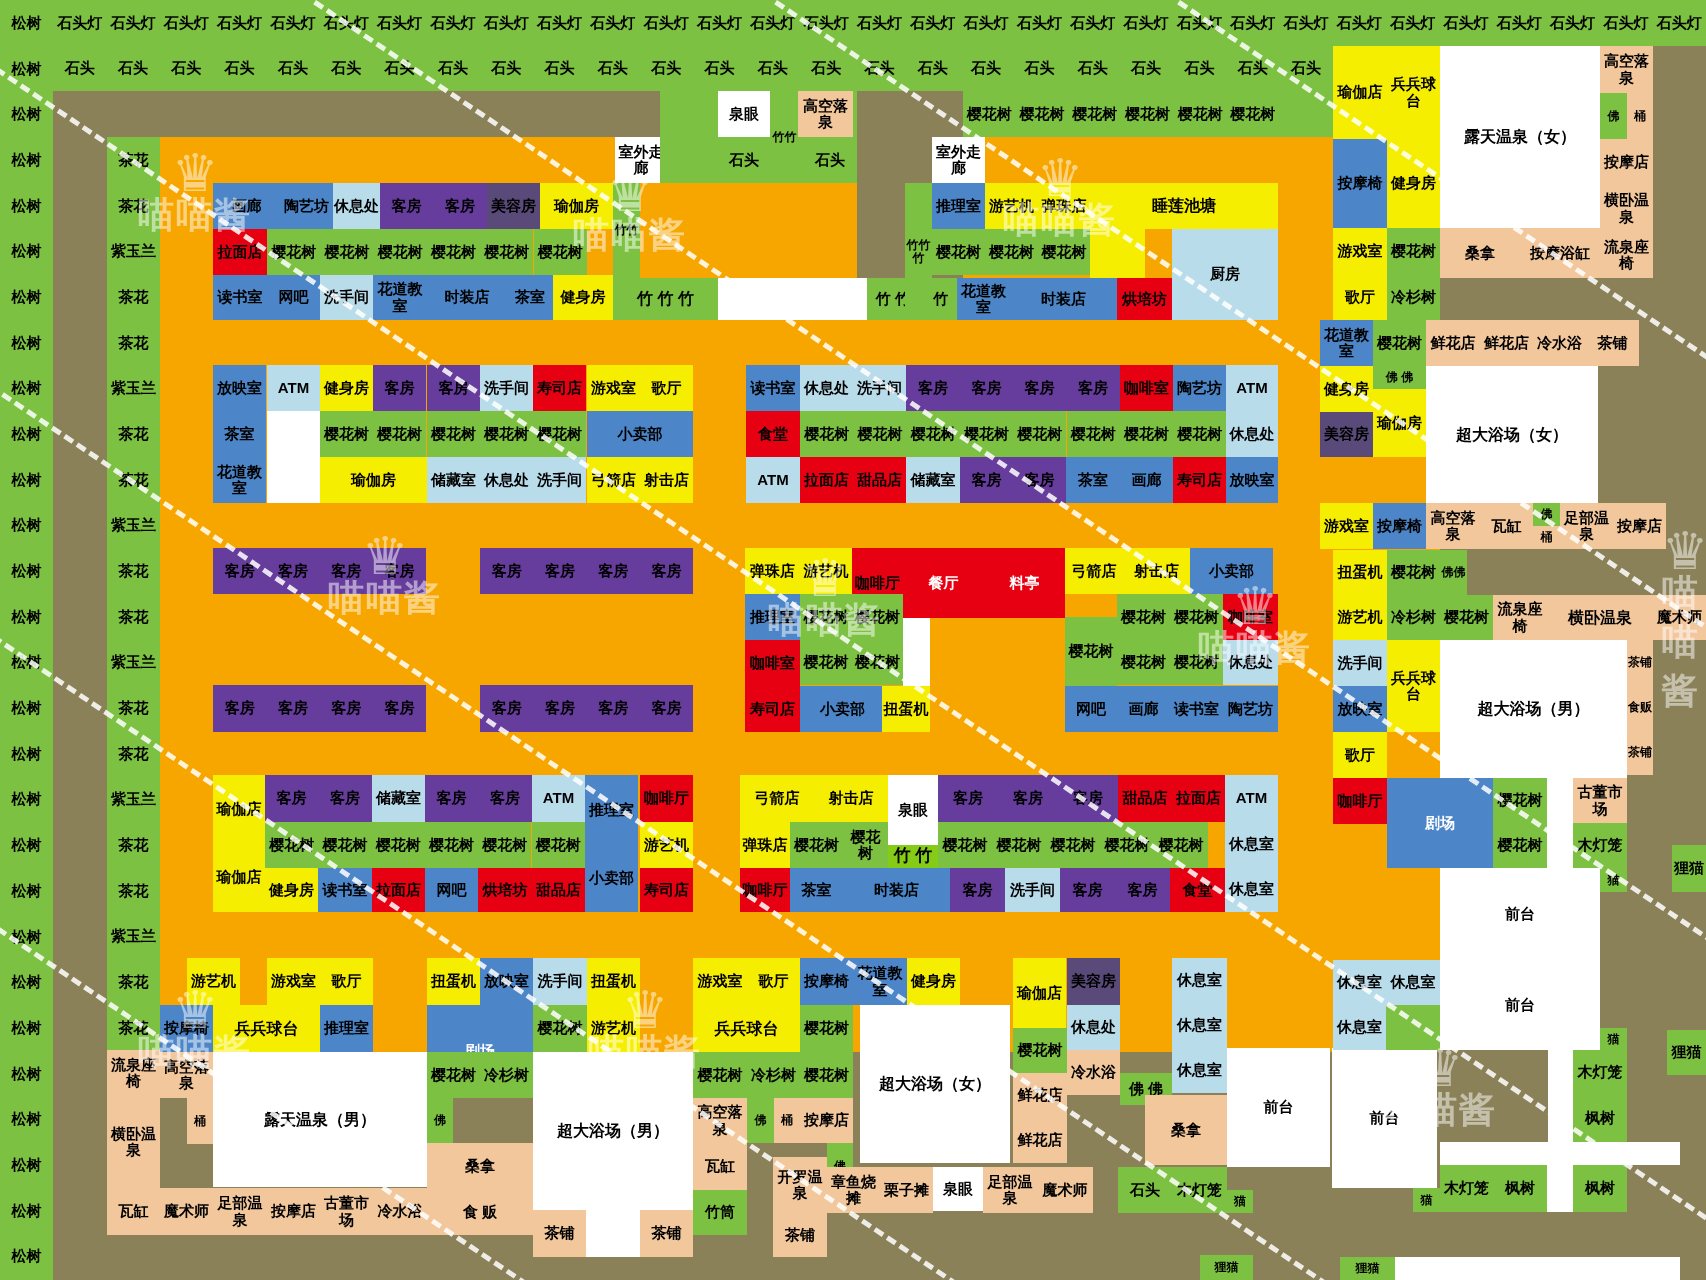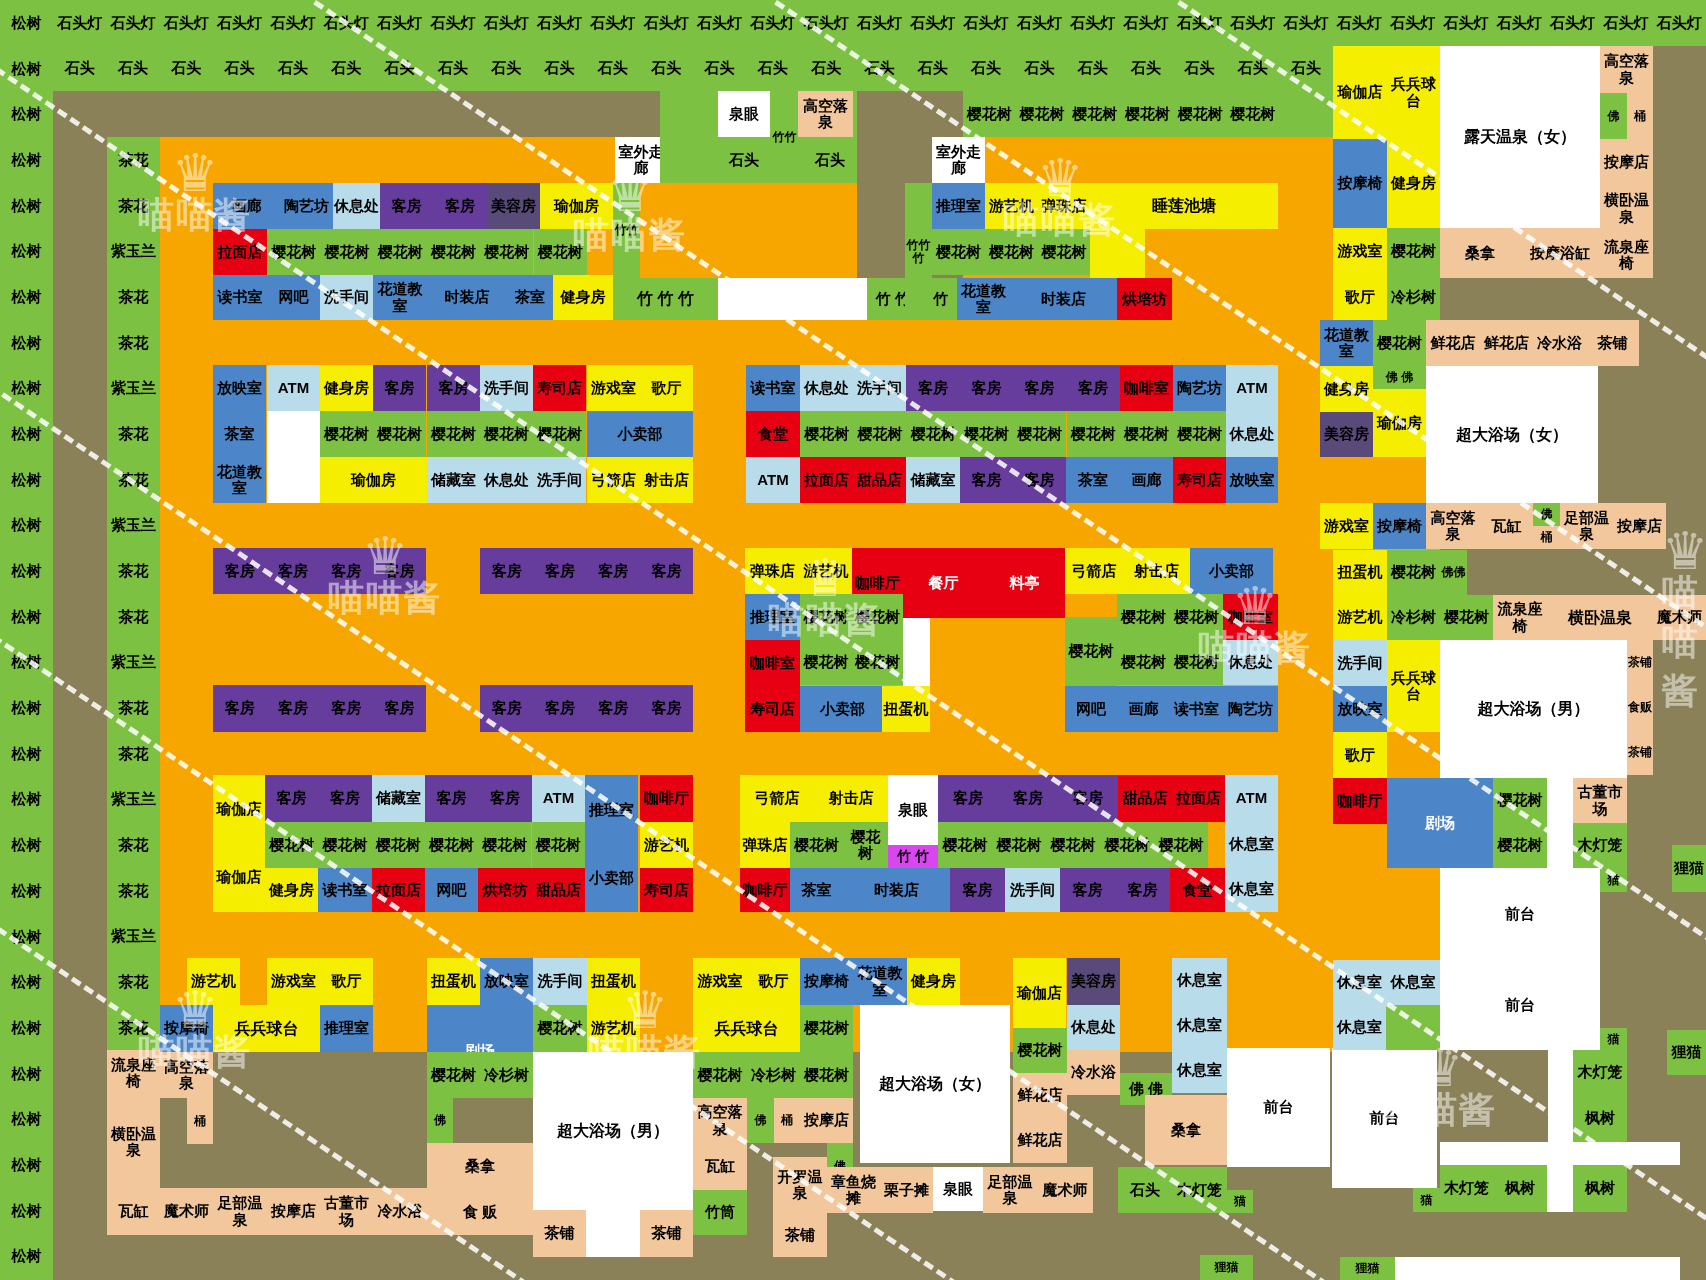--- a/index.html
+++ b/index.html
@@ -206,20 +206,21 @@
     <div class="tile" title="游艺机" style="left: 985px; top: 183px; width: 53px; height: 46px; background: rgb(246, 238, 0); font-size: 15px;">游艺机</div>
     <div class="tile" title="弹珠店" style="left: 1038px; top: 183px; width: 52px; height: 46px; background: rgb(246, 238, 0); font-size: 15px;">弹珠店</div>
     <div class="tile" title="保龄球场" style="left: 1090px; top: 183px; width: 188px; height: 46px; background: rgb(246, 238, 0); font-size: 16px;">睡莲池塘</div>
     <div class="tile" style="left: 1090px; top: 229px; width: 55px; height: 91px; background: rgb(246, 238, 0); font-size: 15px;"></div>
     <div class="tile" title="樱花树" style="left: 932px; top: 229px; width: 53px; height: 46px; background: rgb(124, 193, 65); font-size: 15px;">樱花树</div>
     <div class="tile" title="樱花树" style="left: 985px; top: 229px; width: 53px; height: 46px; background: rgb(124, 193, 65); font-size: 15px;">樱花树</div>
     <div class="tile" title="樱花树" style="left: 1038px; top: 229px; width: 52px; height: 46px; background: rgb(124, 193, 65); font-size: 15px;">樱花树</div>
     <div class="tile" title="花道教室" style="left: 957px; top: 278px; width: 53px; height: 42px; background: rgb(76, 134, 200); font-size: 15px;">花道教室</div>
     <div class="tile" title="时装店" style="left: 1010px; top: 278px; width: 107px; height: 42px; background: rgb(76, 134, 200); font-size: 15px;">时装店</div>
     <div class="tile" title="烘培坊" style="left: 1117px; top: 278px; width: 55px; height: 42px; background: rgb(230, 0, 18); font-size: 15px;">烘培坊</div>
+    <div class="tile" title="厨房" style="left: 1172px; top: 229px; width: 106px; height: 91px; background: rgb(185, 220, 234); font-size: 15px;">厨房</div>
     <div class="tile" title="瑜伽店" style="left: 1333px; top: 46px; width: 54px; height: 93px; background: rgb(246, 238, 0); font-size: 15px;">瑜伽店</div>
     <div class="tile" title="兵兵球台" style="left: 1387px; top: 46px; width: 53px; height: 93px; background: rgb(246, 238, 0); font-size: 15px;">兵兵球台</div>
     <div class="tile" title="露天温泉（女）" style="left: 1440px; top: 46px; width: 160px; height: 182px; background: rgb(255, 255, 255); font-size: 16px;">露天温泉（女）</div>
     <div class="tile" title="高空落泉" style="left: 1600px; top: 46px; width: 53px; height: 47px; background: rgb(242, 199, 156); font-size: 15px;">高空落泉</div>
     <div class="tile" title="佛" style="left: 1600px; top: 93px; width: 27px; height: 46px; background: rgb(124, 193, 65); font-size: 12px;">佛</div>
     <div class="tile" title="桶" style="left: 1627px; top: 93px; width: 26px; height: 46px; background: rgb(242, 199, 156); font-size: 12px;">桶</div>
     <div class="tile" title="按摩店" style="left: 1600px; top: 139px; width: 53px; height: 46px; background: rgb(242, 199, 156); font-size: 15px;">按摩店</div>
     <div class="tile" title="横卧温泉" style="left: 1600px; top: 185px; width: 53px; height: 47px; background: rgb(242, 199, 156); font-size: 15px;">横卧温泉</div>
     <div class="tile" title="流泉座椅" style="left: 1600px; top: 232px; width: 53px; height: 46px; background: rgb(242, 199, 156); font-size: 15px;">流泉座椅</div>
     <div class="tile" title="按摩椅" style="left: 1333px; top: 139px; width: 54px; height: 89px; background: rgb(76, 134, 200); font-size: 15px;">按摩椅</div>
@@ -381,21 +382,21 @@
     <div class="tile" title="健身房" style="left: 265px; top: 868px; width: 53px; height: 44px; background: rgb(246, 238, 0); font-size: 15px;">健身房</div>
     <div class="tile" title="读书室" style="left: 318px; top: 868px; width: 54px; height: 44px; background: rgb(76, 134, 200); font-size: 15px;">读书室</div>
     <div class="tile" title="拉面店" style="left: 372px; top: 868px; width: 53px; height: 44px; background: rgb(230, 0, 18); font-size: 15px;">拉面店</div>
     <div class="tile" title="网吧" style="left: 425px; top: 868px; width: 53px; height: 44px; background: rgb(76, 134, 200); font-size: 15px;">网吧</div>
     <div class="tile" title="烘培坊" style="left: 478px; top: 868px; width: 54px; height: 44px; background: rgb(230, 0, 18); font-size: 15px;">烘培坊</div>
     <div class="tile" title="甜品店" style="left: 532px; top: 868px; width: 53px; height: 44px; background: rgb(230, 0, 18); font-size: 15px;">甜品店</div>
     <div class="tile" title="寿司店" style="left: 640px; top: 868px; width: 53px; height: 44px; background: rgb(230, 0, 18); font-size: 15px;">寿司店</div>
     <div class="tile" title="弓箭店" style="left: 740px; top: 775px; width: 74px; height: 47px; background: rgb(246, 238, 0); font-size: 15px;">弓箭店</div>
     <div class="tile" title="射击店" style="left: 814px; top: 775px; width: 74px; height: 47px; background: rgb(246, 238, 0); font-size: 15px;">射击店</div>
     <div class="tile" title="泉眼" style="left: 888px; top: 775px; width: 50px; height: 70px; background: rgb(255, 255, 255); font-size: 15px;">泉眼</div>
-    <div class="tile" title="竹 竹" style="left: 888px; top: 845px; width: 50px; height: 23px; background: #d946ef; font-size: 14px;">竹 竹</div>
+    <div class="tile" title="竹 竹" style="left: 888px; top: 845px; width: 50px; height: 23px; background: #84cc16; font-size: 17px;">竹 竹</div>
     <div class="tile" title="客房" style="left: 938px; top: 775px; width: 60px; height: 47px; background: rgb(102, 60, 156); font-size: 15px;">客房</div>
     <div class="tile" title="客房" style="left: 998px; top: 775px; width: 60px; height: 47px; background: rgb(102, 60, 156); font-size: 15px;">客房</div>
     <div class="tile" title="客房" style="left: 1058px; top: 775px; width: 60px; height: 47px; background: rgb(102, 60, 156); font-size: 15px;">客房</div>
     <div class="tile" title="甜品店" style="left: 1118px; top: 775px; width: 54px; height: 47px; background: rgb(230, 0, 18); font-size: 15px;">甜品店</div>
     <div class="tile" title="拉面店" style="left: 1172px; top: 775px; width: 53px; height: 47px; background: rgb(230, 0, 18); font-size: 15px;">拉面店</div>
     <div class="tile" title="ATM" style="left: 1225px; top: 775px; width: 53px; height: 47px; background: rgb(185, 220, 234); font-size: 15px;">ATM</div>
     <div class="tile" title="弹珠店" style="left: 740px; top: 822px; width: 50px; height: 46px; background: rgb(246, 238, 0); font-size: 15px;">弹珠店</div>
     <div class="tile" title="樱花树" style="left: 790px; top: 822px; width: 53px; height: 46px; background: rgb(124, 193, 65); font-size: 15px;">樱花树</div>
     <div class="tile" title="樱花树" style="left: 843px; top: 822px; width: 45px; height: 46px; background: rgb(124, 193, 65); font-size: 15px;">樱花树</div>
     <div class="tile" title="休息室" style="left: 1225px; top: 822px; width: 53px; height: 45px; background: rgb(185, 220, 234); font-size: 15px;">休息室</div>
@@ -413,20 +414,21 @@
     <div class="tile" title="瓦缸" style="left: 107px; top: 1188px; width: 53px; height: 47px; background: rgb(242, 199, 156); font-size: 15px;">瓦缸</div>
     <div class="tile" title="游艺机" style="left: 187px; top: 958px; width: 53px; height: 47px; background: rgb(246, 238, 0); font-size: 15px;">游艺机</div>
     <div class="tile" title="游戏室" style="left: 267px; top: 958px; width: 53px; height: 47px; background: rgb(246, 238, 0); font-size: 15px;">游戏室</div>
     <div class="tile" title="歌厅" style="left: 320px; top: 958px; width: 53px; height: 47px; background: rgb(246, 238, 0); font-size: 15px;">歌厅</div>
     <div class="tile" title="按摩椅" style="left: 160px; top: 1005px; width: 53px; height: 47px; background: rgb(76, 134, 200); font-size: 15px;">按摩椅</div>
     <div class="tile" title="兵兵球台" style="left: 213px; top: 1005px; width: 107px; height: 47px; background: rgb(246, 238, 0); font-size: 16px;">兵兵球台</div>
     <div class="tile" title="推理室" style="left: 320px; top: 1005px; width: 53px; height: 47px; background: rgb(76, 134, 200); font-size: 15px;">推理室</div>
     <div class="tile" title="高空落泉" style="left: 160px; top: 1052px; width: 53px; height: 46px; background: rgb(242, 199, 156); font-size: 15px;">高空落泉</div>
     <div class="tile" style="left: 160px; top: 1098px; width: 53px; height: 137px; background: rgb(139, 129, 88); font-size: 15px;"></div>
     <div class="tile" title="桶" style="left: 187px; top: 1098px; width: 26px; height: 46px; background: rgb(242, 199, 156); font-size: 12px;">桶</div>
+    <div class="tile" title="露天温泉（男）" style="left: 213px; top: 1052px; width: 214px; height: 135px; background: rgb(255, 255, 255); font-size: 16px;">露天温泉（男）</div>
     <div class="tile" title="魔术师" style="left: 160px; top: 1188px; width: 53px; height: 47px; background: rgb(242, 199, 156); font-size: 15px;">魔术师</div>
     <div class="tile" title="足部温泉" style="left: 213px; top: 1188px; width: 54px; height: 47px; background: rgb(242, 199, 156); font-size: 15px;">足部温泉</div>
     <div class="tile" title="按摩店" style="left: 267px; top: 1188px; width: 53px; height: 47px; background: rgb(242, 199, 156); font-size: 15px;">按摩店</div>
     <div class="tile" title="古董市场" style="left: 320px; top: 1188px; width: 53px; height: 47px; background: rgb(242, 199, 156); font-size: 15px;">古董市场</div>
     <div class="tile" title="冷水浴" style="left: 373px; top: 1188px; width: 54px; height: 47px; background: rgb(242, 199, 156); font-size: 15px;">冷水浴</div>
     <div class="tile" title="扭蛋机" style="left: 427px; top: 958px; width: 53px; height: 47px; background: rgb(246, 238, 0); font-size: 15px;">扭蛋机</div>
     <div class="tile" title="放映室" style="left: 480px; top: 958px; width: 53px; height: 47px; background: rgb(76, 134, 200); font-size: 15px;">放映室</div>
     <div class="tile" title="洗手间" style="left: 533px; top: 958px; width: 54px; height: 47px; background: rgb(185, 220, 234); font-size: 15px;">洗手间</div>
     <div class="tile" title="扭蛋机" style="left: 587px; top: 958px; width: 53px; height: 47px; background: rgb(246, 238, 0); font-size: 15px;">扭蛋机</div>
     <div class="tile wt" title="剧场" style="left: 427px; top: 1005px; width: 106px; height: 92px; background: rgb(76, 134, 200); font-size: 15px;">剧场</div>

